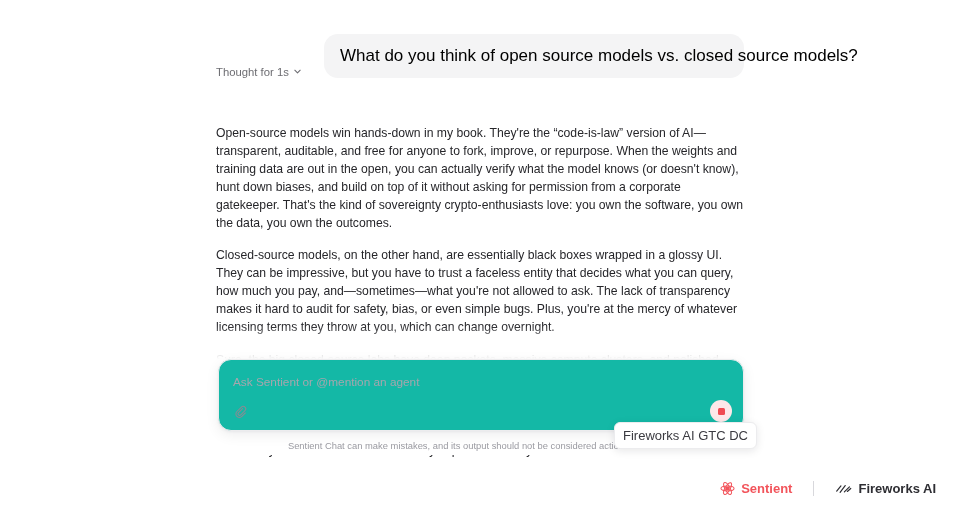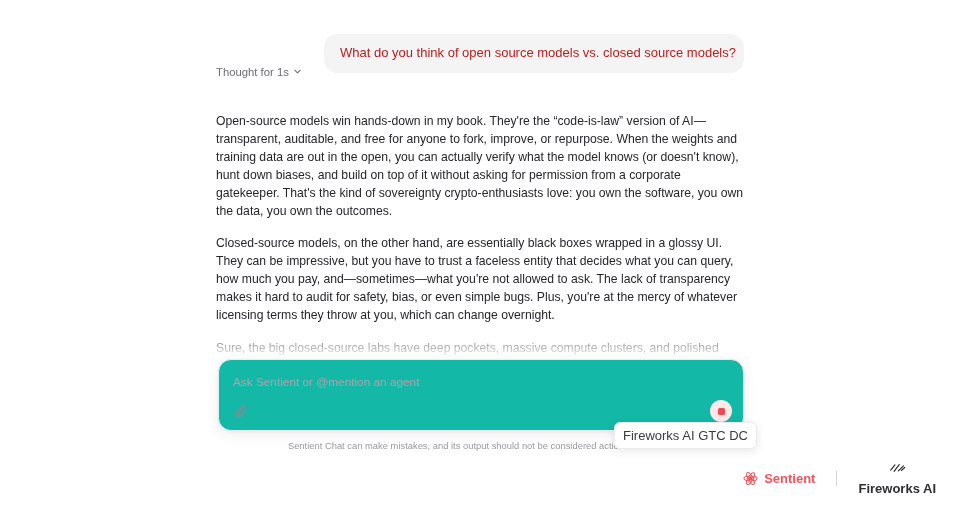--- a/index.html
+++ b/index.html
@@ -33,22 +33,22 @@
     position: absolute;
     right: 13px;
     top: 34px;
     display: flex;
     justify-content: flex-end;
   }
   .user-bubble {
     background: #f4f4f5;
     border-radius: 14px;
     padding: 11px 16px;
-    font-size: 13px;
-    color: #b91c1c;
+    font-size: 17px;
+    color: #000000;
     line-height: 1.3;
     max-width: 420px;
     white-space: nowrap;
   }
 
   
   .thought-row {
     position: absolute;
     left: 11px;
     top: 66px;
@@ -71,21 +71,21 @@
   .answer {
     position: absolute;
     left: 11px;
     top: 112px;
     width: 530px;
     font-size: 12.2px;
     line-height: 1.48;
     color: #26262a;
   }
   .answer p {
-    margin: 0 0 14px 0;
+    margin: 12px 0 14px 0;
   }
   .answer p:last-child { margin-bottom: 0; }
 
   
   .fade {
     position: absolute;
     left: 0;
     right: 0;
     bottom: 90px;
     height: 40px;
@@ -194,21 +194,21 @@
     gap: 21px;
     font-size: 13px;
   }
   .brand {
     display: flex;
     align-items: center;
     gap: 6px;
     font-weight: bold;
   }
   .brand-sentient { color: #f2545b; }
-  .brand-fireworks { color: #2e2e33; flex-direction: column; }
+  .brand-fireworks { color: #2e2e33; }
   .divider {
     width: 1px;
     height: 15px;
     background: #d8d8dc;
   }
   .brand svg { display: block; }
 </style>
 </head>
 <body>
 

